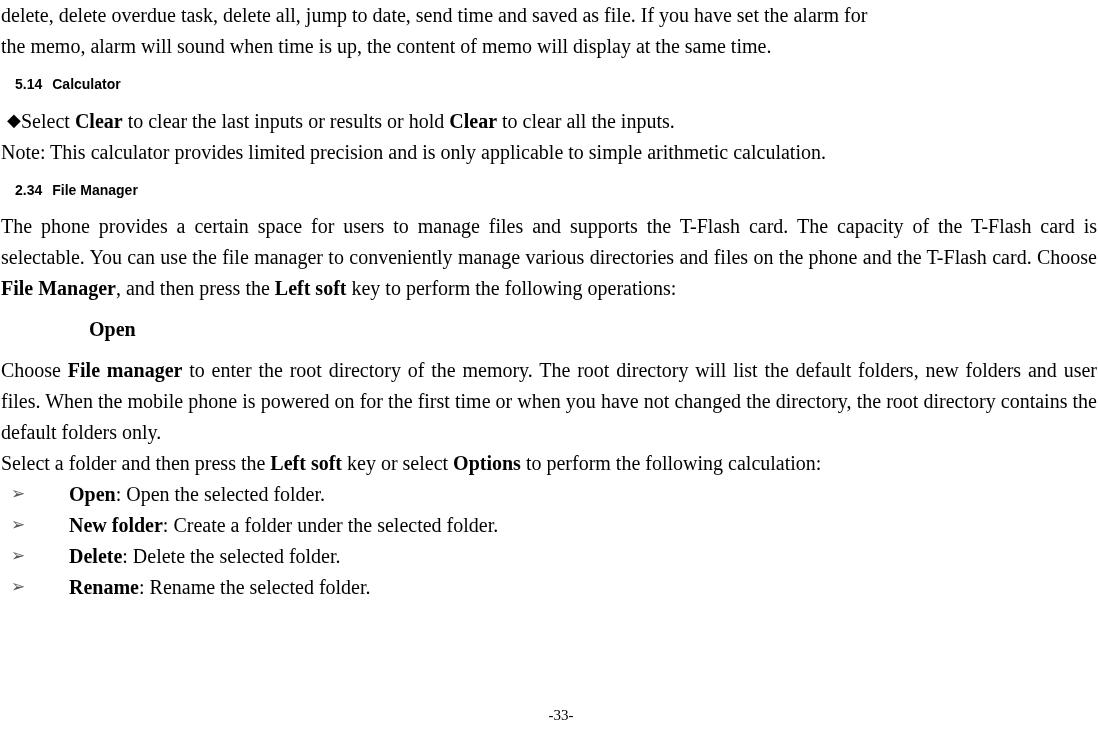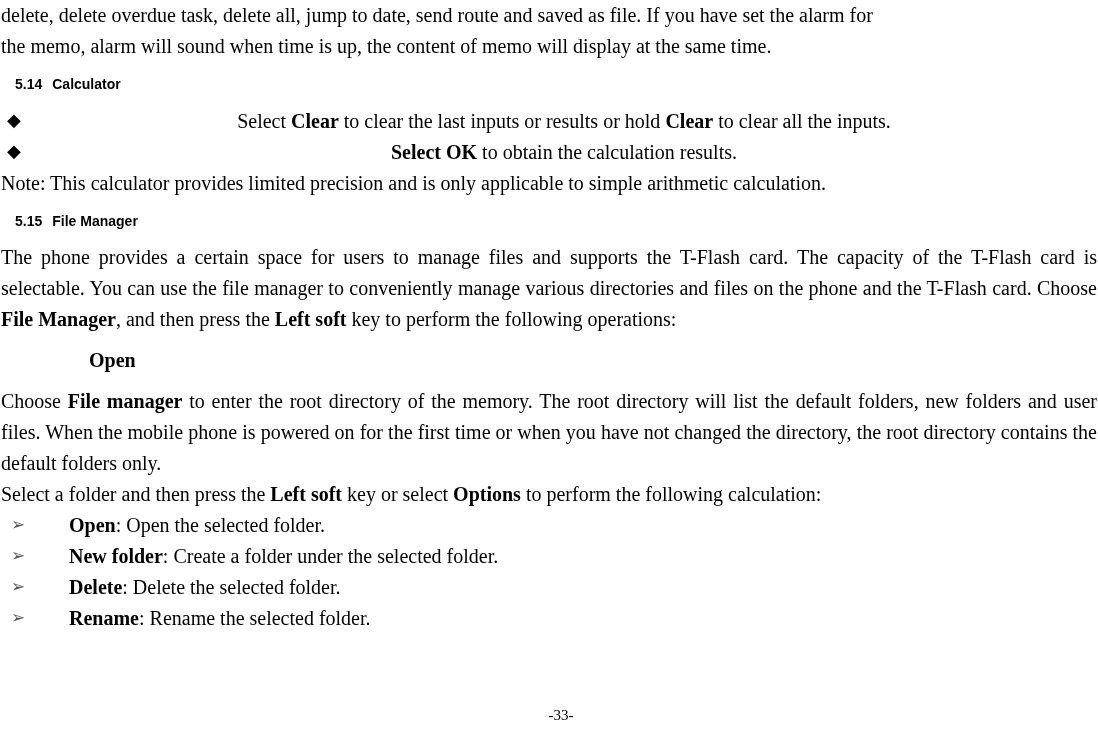--- a/index.html
+++ b/index.html
@@ -25,23 +25,22 @@
       margin: 12px 0 10px 14px;
     }
     .section-num {
       margin-right: 10px;
     }
     .diamond-list {
       list-style: none;
       padding-left: 0;
     }
     .diamond-list li {
-      padding-left: 30px;
+      padding-left: 20px;
       position: relative;
-      text-align: center;
     }
     .diamond-list li::before {
       content: "◆";
       position: absolute;
       left: 6px;
       top: 1px;
       font-size: 18px;
     }
     .indent-open {
       font-weight: bold;
@@ -72,39 +71,36 @@
       width: 100%;
       text-align: center;
       font-size: 15px;
     }
     .para { margin-top: 0; }
     .para2 { margin-top: 10px; }
   </style>
 </head>
 <body>
 
-<p class="para">delete, delete overdue task, delete all, jump to date, send route and saved as file. If you have set the alarm for</p>
+<p class="para">delete, delete overdue task, delete all, jump to date, send time and saved as file. If you have set the alarm for</p>
 <p class="para">the memo, alarm will sound when time is up, the content of memo will display at the same time.</p>
 
 <h3 class="section-heading">
   <span class="section-num">5.14</span><span>Calculator</span>
 </h3>
 
 <ul class="diamond-list">
   <li>
     <span>Select </span><span class="bold">Clear</span><span> to clear the last inputs or results or hold </span><span class="bold">Clear</span><span> to clear all the inputs.</span>
   </li>
-  <li>
-    <span class="bold">Select OK</span><span> to obtain the calculation results.</span>
-  </li>
 </ul>
 <p class="para">Note: This calculator provides limited precision and is only applicable to simple arithmetic calculation.</p>
 
 <h3 class="section-heading">
-  <span class="section-num">5.15</span><span>File Manager</span>
+  <span class="section-num">2.34</span><span>File Manager</span>
 </h3>
 
 <p class="para2 justified">
   <span>The phone provides a certain space for users to manage files and supports the T-Flash card. The capacity of the T-Flash card is selectable. You can use the file manager to conveniently manage various directories and files on the phone and the T-Flash card. Choose </span><span class="bold">File Manager</span><span>, and then press the </span><span class="bold">Left soft</span><span> key to perform the following operations:</span>
 </p>
 
 <p class="indent-open">Open</p>
 
 <p class="para justified">
   <span>Choose </span><span class="bold">File manager</span><span> to enter the root directory of the memory. The root directory will list the default folders, new folders and user files. When the mobile phone is powered on for the first time or when you have not changed the directory, the root directory contains the default folders only.</span>

